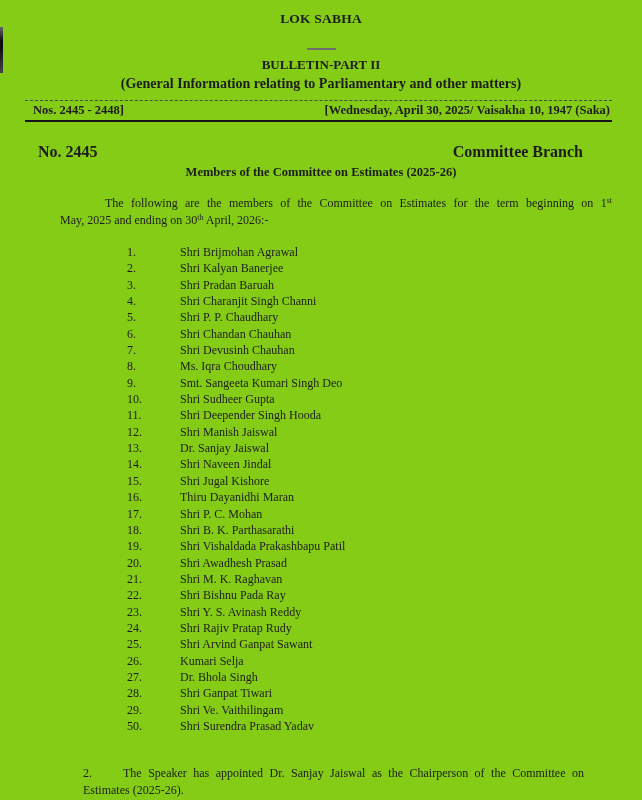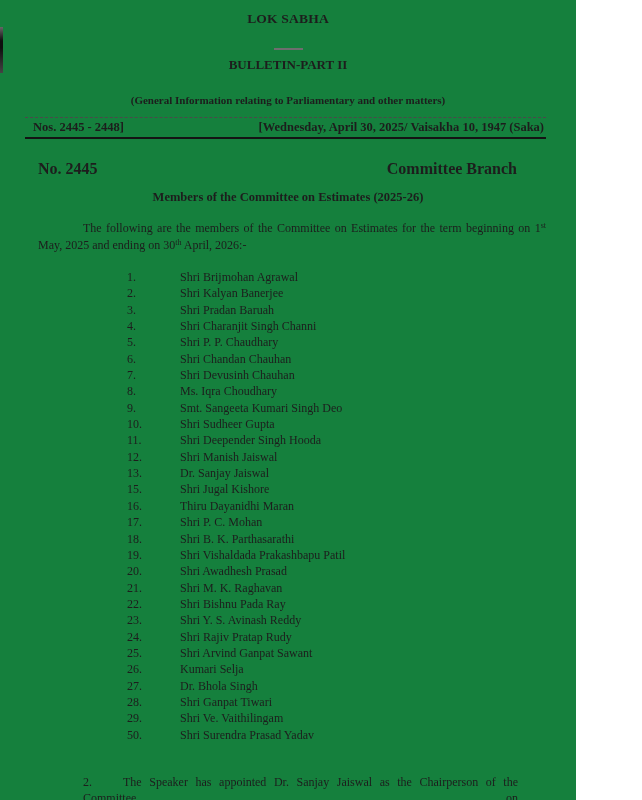--- a/index.html
+++ b/index.html
@@ -1,20 +1,20 @@
 <!DOCTYPE html>
 <html><head>
 <meta charset="utf-8">
 <style>
   html, body { margin: 0; padding: 0; background: #ffffff; }
   .page {
     position: relative;
-    width: 576px;
+    width: 642px;
     height: 800px;
-    background: #15803d;
+    background: #84cc16;
     overflow: hidden;
     font-family: "Liberation Serif", "DejaVu Serif", serif;
     color: #1d1d1d;
   }
   .scan-mark {
     position: absolute;
     left: 0; top: 27px;
     width: 3px; height: 46px;
     background: linear-gradient(#666, #0e0e0e 30%, #0e0e0e 45%, #444);
     filter: blur(0.5px);
@@ -33,24 +33,24 @@
     margin: 21px auto 0 auto;
   }
   .bulletin-title {
     margin-top: 7px;
     text-align: center;
     font-weight: bold;
     font-size: 13px;
     line-height: 16px;
   }
   .bulletin-subtitle {
-    margin-top: 20px;
-    text-align: center;
-    font-weight: bold;
-    font-size: 11px;
+    margin-top: 3px;
+    text-align: center;
+    font-weight: bold;
+    font-size: 14px;
     line-height: 15px;
   }
   .masthead {
     margin: 9px 30px 0 25px;
     border-top: 1px dashed #4a4a4a;
     border-bottom: 2.5px solid #141414;
     padding: 2px 2px 3px 8px;
     display: flex;
     justify-content: space-between;
     align-items: baseline;
@@ -61,28 +61,28 @@
   }
   .branch-row {
     margin: 22px 59px 0 38px;
     display: flex;
     justify-content: space-between;
     font-weight: bold;
     font-size: 16px;
     line-height: 15px;
   }
   .section-title {
-    margin-top: 14px;
+    margin-top: 6px;
     text-align: center;
     font-weight: bold;
     font-size: 12.5px;
     line-height: 15px;
   }
   .intro {
-    margin: 15px 30px 0 38px;
+    margin: 15px 30px 0 60px;
     font-size: 12px;
     line-height: 16.5px;
   }
   .intro-line1 { text-align: justify; text-align-last: justify; }
   .indent { display: inline-block; width: 45px; }
   sup { font-size: 8px; line-height: 0; vertical-align: 4px; }
   .member-list { margin: 16px 0 0 127px; font-size: 12px; }
   .member-row { height: 16.35px; line-height: 16.35px; white-space: nowrap; }
   .member-num { display: inline-block; width: 53px; }
   .closing {
@@ -170,20 +170,23 @@
   </div>
 
   <div class="member-row">
     <span class="member-num">12.</span><span class="member-name">Shri Manish Jaiswal</span>
   </div>
 
   <div class="member-row">
     <span class="member-num">13.</span><span class="member-name">Dr. Sanjay Jaiswal</span>
   </div>
 
+  <div class="member-row">
+    <span class="member-num">14.</span><span class="member-name">Shri Naveen Jindal</span>
+  </div>
 
   <div class="member-row">
     <span class="member-num">15.</span><span class="member-name">Shri Jugal Kishore</span>
   </div>
 
   <div class="member-row">
     <span class="member-num">16.</span><span class="member-name">Thiru Dayanidhi Maran</span>
   </div>
 
   <div class="member-row">

